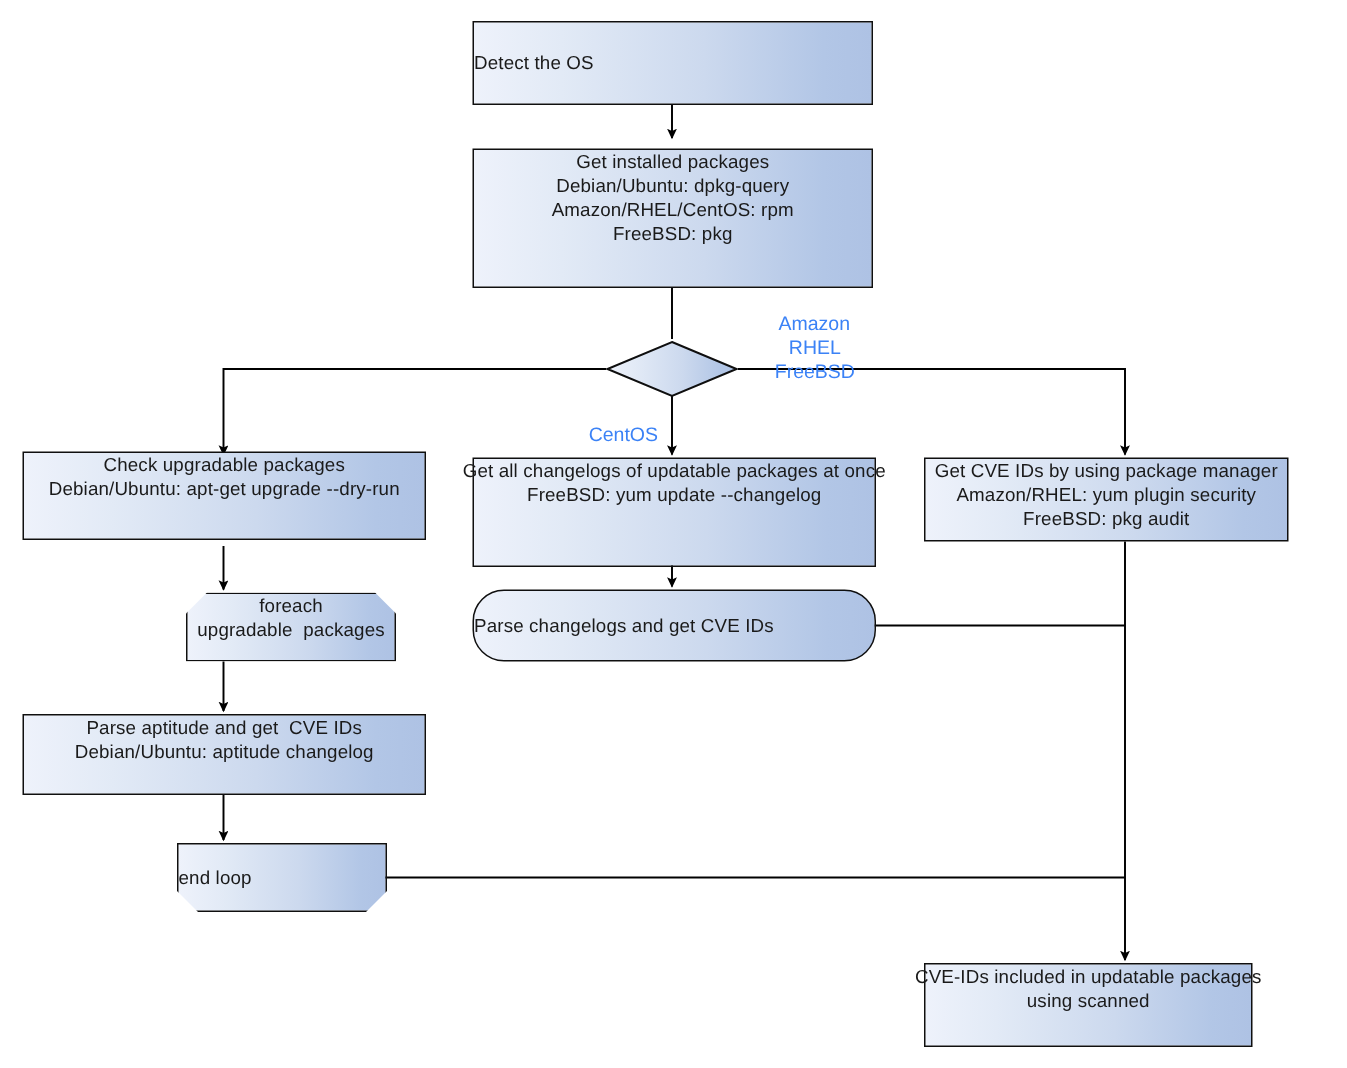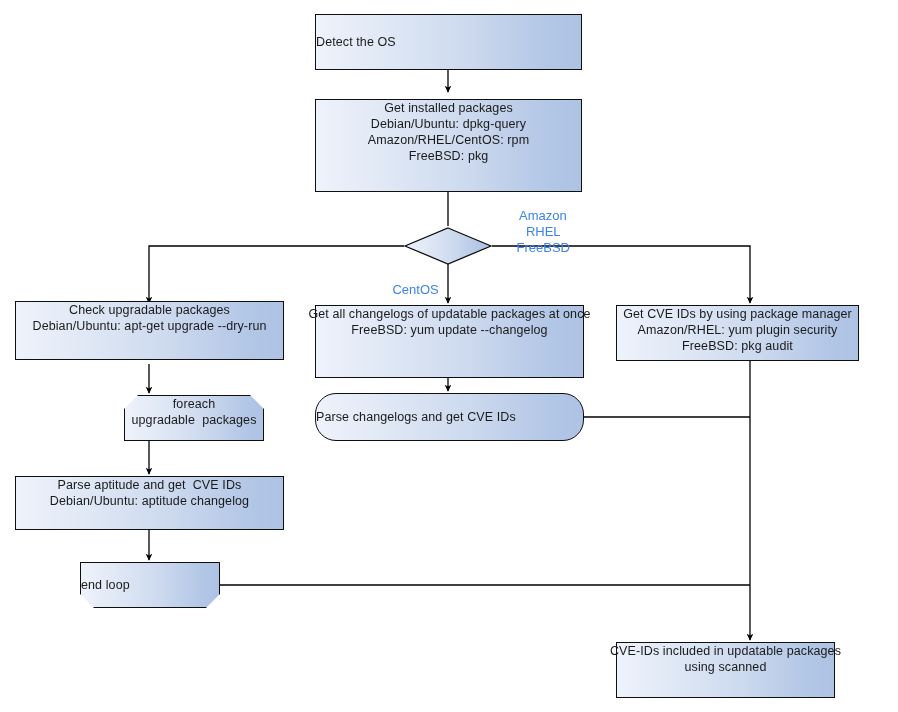--- a/index.html
+++ b/index.html
@@ -43,20 +43,21 @@
     background: linear-gradient(to right, #eef2fb 0%, #e2eaf6 22%, #ccd9ee 58%, #b2c6e6 88%, #aec2e4 100%);
     border-radius: 0;
     clip-path: polygon(14px 0, calc(100% - 14px) 0, 100% 14px, 100% 100%, 0 100%, 0 14px);
     -webkit-clip-path: polygon(14px 0, calc(100% - 14px) 0, 100% 14px, 100% 100%, 0 100%, 0 14px);
   }
   
   .loop-end {
     border: 1.3px solid #0f0f0f;
     background: linear-gradient(to right, #eef2fb 0%, #e2eaf6 22%, #ccd9ee 58%, #b2c6e6 88%, #aec2e4 100%);
     clip-path: polygon(0 0, 100% 0, 100% calc(100% - 14px), calc(100% - 14px) 100%, 14px 100%, 0 calc(100% - 14px));
+    margin-left: 38px;
     -webkit-clip-path: polygon(0 0, 100% 0, 100% calc(100% - 14px), calc(100% - 14px) 100%, 14px 100%, 0 calc(100% - 14px));
   }
   .diamond-wrap {
     position: absolute;
     z-index: 3;
   }
   .edge-label {
     position: absolute;
     font-size: 13px;
     line-height: 16px;

